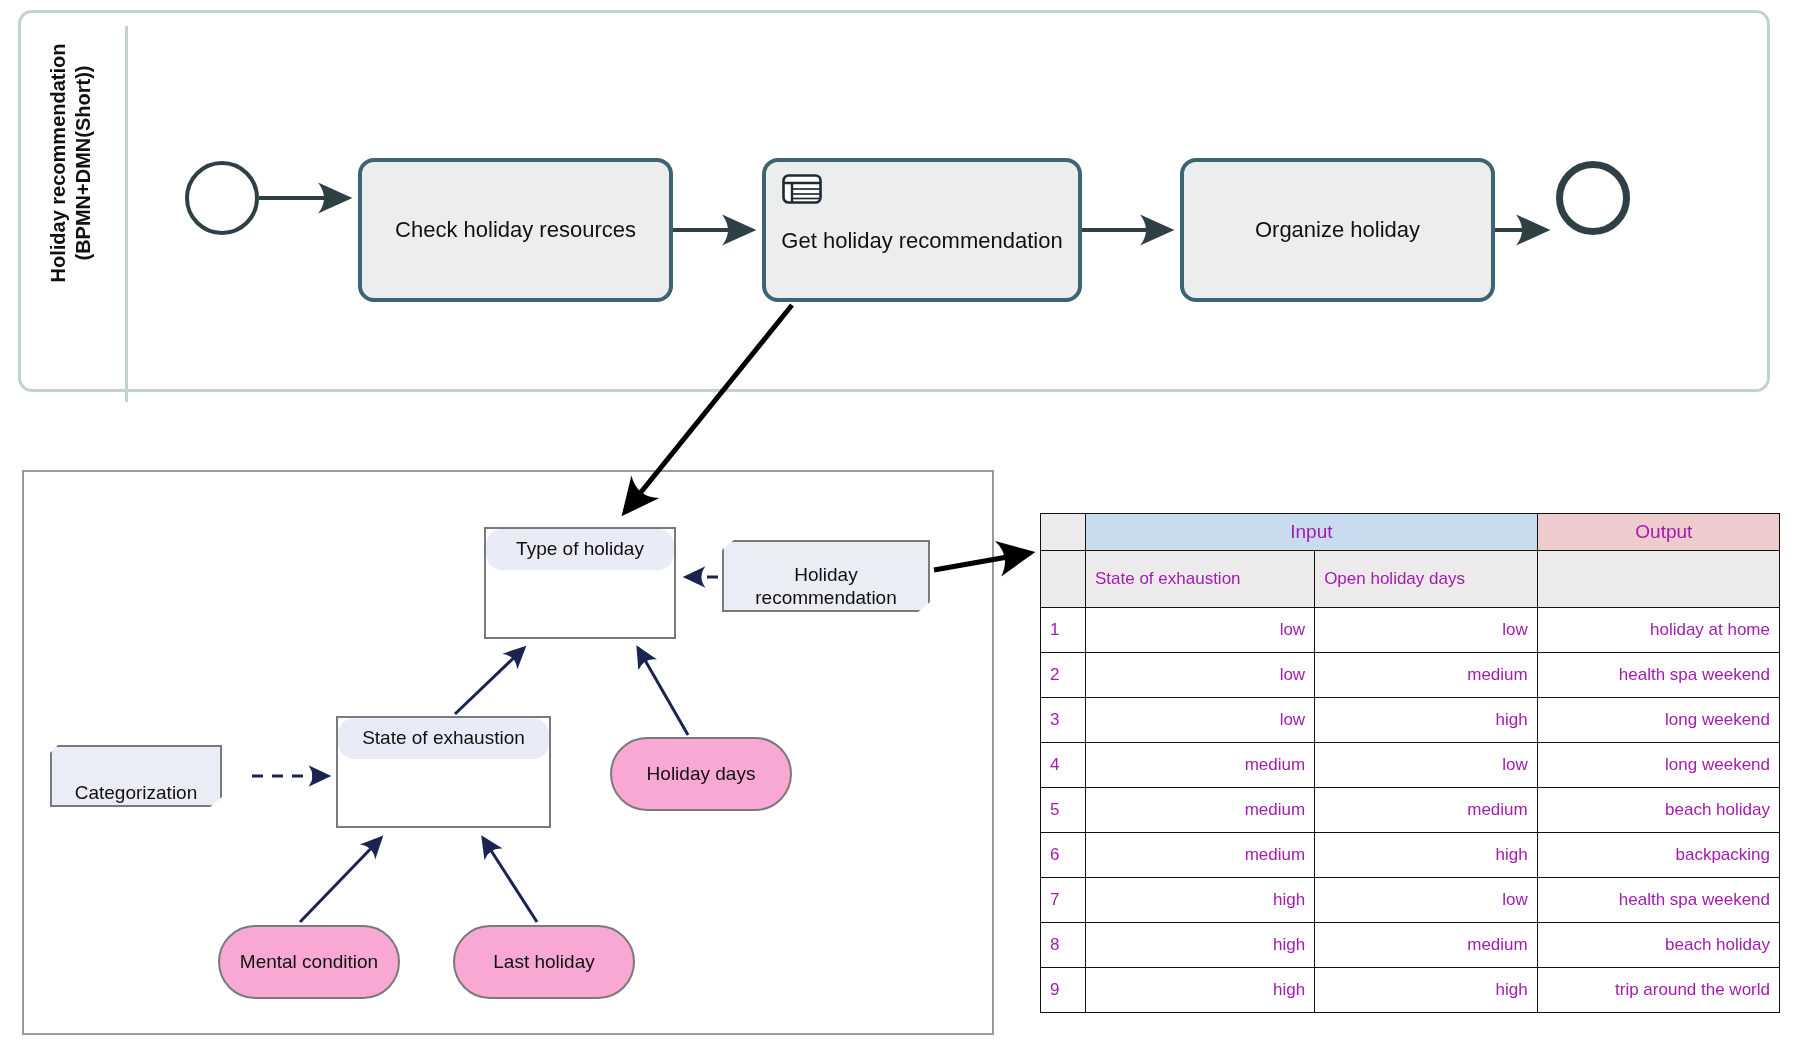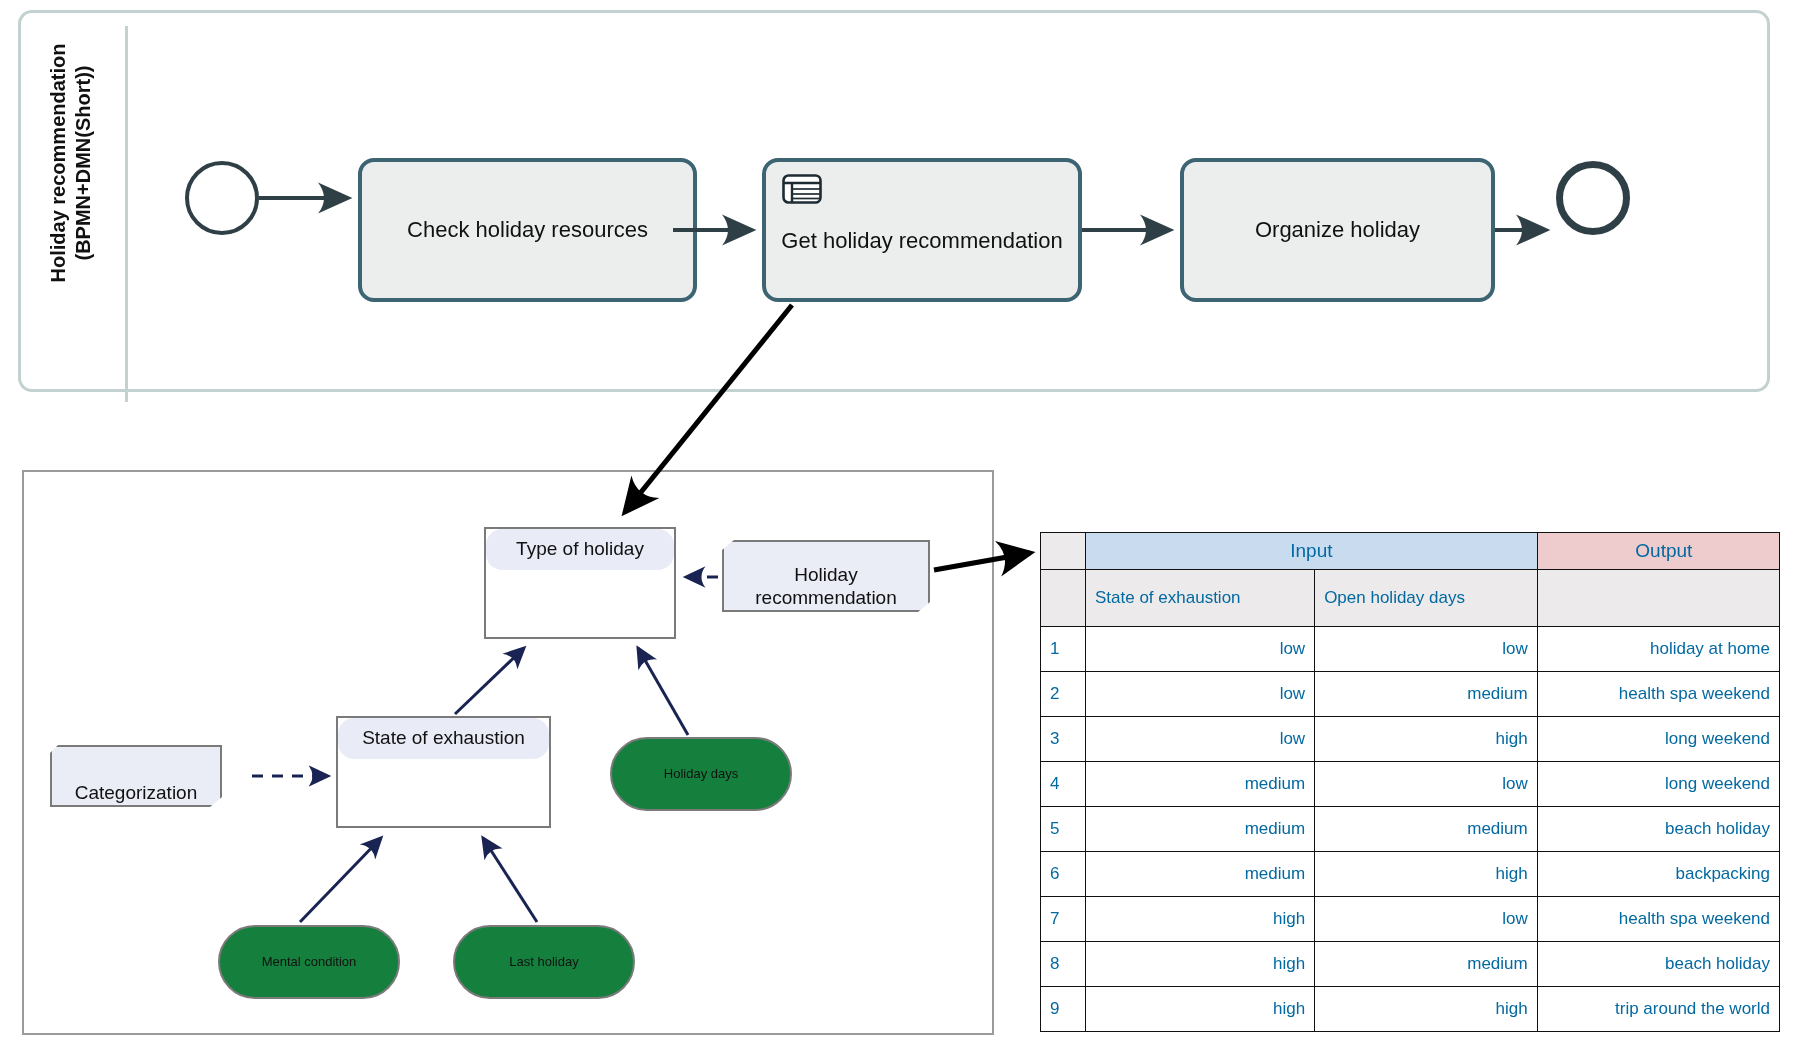--- a/index.html
+++ b/index.html
@@ -36,21 +36,21 @@
   
   .task{
     box-sizing:border-box;
     background:#eceeee;
     border:4px solid #3d6472;
     border-radius:16px;
     display:flex;align-items:center;justify-content:center;
     text-align:center;font-size:22px;line-height:1.3;color:#111;
     padding:6px 14px;
   }
-  #task-check{left:358px;top:158px;width:339px;height:144px;}
+  #task-check{left:358px;top:158px;width:315px;height:144px;}
   #task-rule{left:762px;top:158px;width:320px;height:144px;position:absolute;}
   #task-organize{left:1180px;top:158px;width:315px;height:144px;}
 
   #rule-icon{left:16px;top:12px;width:40px;height:30px;}
 
   
   #drd-panel{
     left:22px;top:470px;width:972px;height:565px;
     border:2px solid #9a9a9a;background:#fff;box-sizing:border-box;
   }
@@ -61,45 +61,45 @@
   .decision .title{
     background:#e9ecf7;text-align:center;font-size:19px;color:#111;
     padding:9px 6px 10px;
     border-radius:16px;
   }
   #dec-type{left:484px;top:527px;width:192px;height:112px;}
   #dec-state{left:336px;top:716px;width:215px;height:112px;}
 
   
   .inputdata{
-    box-sizing:border-box;background:#15803d;border:2px solid #7a7a7a;
+    box-sizing:border-box;background:#f9a8d4;border:2px solid #7a7a7a;
     border-radius:60px;display:flex;align-items:center;justify-content:center;
-    text-align:center;font-size:13px;line-height:1.25;color:#111;
+    text-align:center;font-size:19px;line-height:1.25;color:#111;
   }
   #in-holiday-days{left:610px;top:737px;width:182px;height:74px;}
   #in-mental{left:218px;top:925px;width:182px;height:74px;}
   #in-last{left:453px;top:925px;width:182px;height:74px;}
 
   
   .knowledge{
     box-sizing:border-box;background:#eaecf6;border:2px solid #7a7a7a;
     display:flex;align-items:flex-end;justify-content:center;
     text-align:center;font-size:19px;line-height:1.25;color:#111;
     clip-path:polygon(0 8px,8px 0,100% 0,100% calc(100% - 10px),
                       calc(100% - 12px) 100%,0 100%);
   }
   #ks-categorization{left:50px;top:745px;width:172px;height:62px;}
   #ks-holidayrec{left:722px;top:540px;width:208px;height:72px;
     clip-path:polygon(0 10px,12px 0,100% 0,100% calc(100% - 10px),
                       calc(100% - 12px) 100%,0 100%);}
 
   
   #dmn-table{
-    left:1040px;top:532px;width:740px;height:500px;
-    border-collapse:collapse;font-size:17px;color:#0369a1;background:#fff;
+    left:1040px;top:513px;width:740px;height:500px;
+    border-collapse:collapse;font-size:17px;color:#a21caf;background:#fff;
   }
   #dmn-table td,#dmn-table th{
     border:1.6px solid #111;padding:7px 9px;text-align:left;font-weight:normal;
     background:#fff;
   }
   #dmn-table .corner{background:#eceaea;width:26px;border-right:1.6px solid #111;}
   #dmn-table .grp-input{background:#c9dbee;text-align:center;font-size:19px;}
   #dmn-table .grp-output{background:#eecccd;text-align:center;font-size:19px;padding-left:20px;}
   #dmn-table .sub{background:#eceaea;height:42px;}
   #dmn-table .idx{background:#fff;text-align:left;width:26px;}

